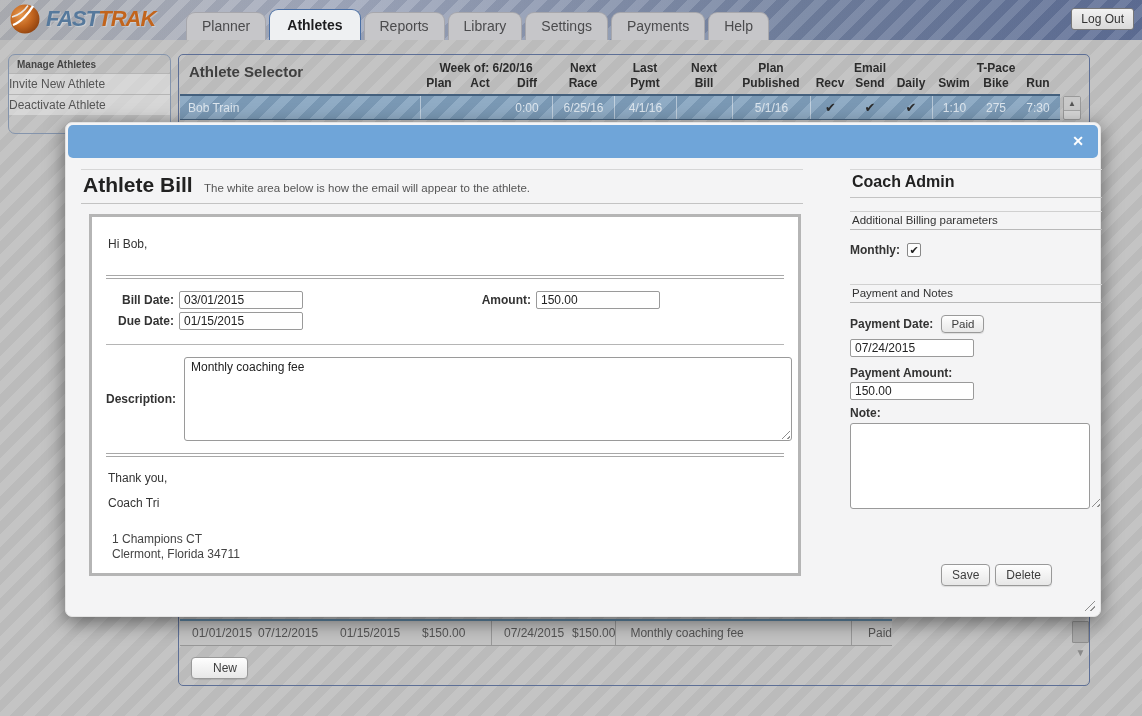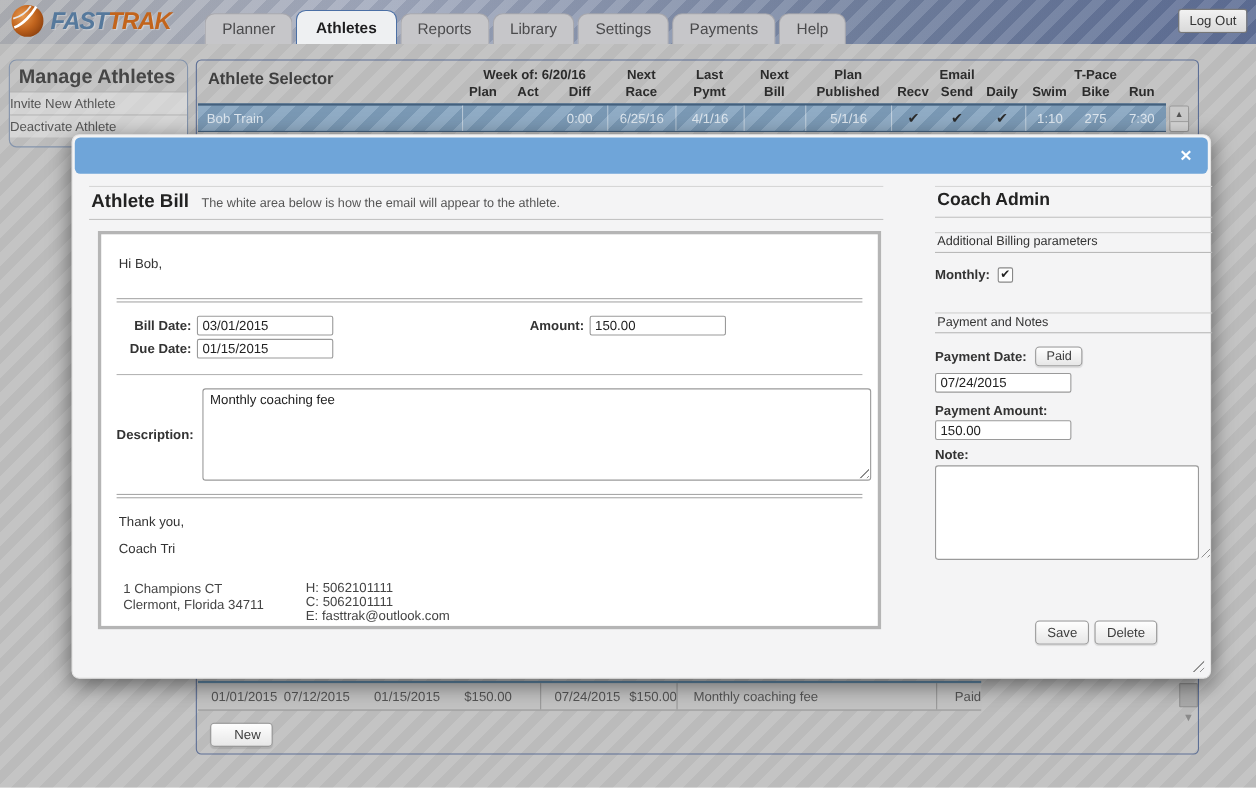--- a/index.html
+++ b/index.html
@@ -36,21 +36,21 @@
     position:absolute; right:8px; top:8px;
     background:linear-gradient(#f2f2f2,#d9d9d9); border:1px solid #777; border-radius:3px;
     padding:3px 9px; font-size:12px; color:#333;
   }
 
   
   .sidebar{
     position:absolute; left:8px; top:54px; width:163px; height:80px;
     border:1px solid #8494ac; border-radius:7px; overflow:hidden;
   }
-  .sidebar h2{ font-size:18px; color:#464646; padding:4px 8px 3px; }
+  .sidebar h2{ font-size:10px; color:#464646; padding:4px 8px 3px; }
   .side-item{ background:rgba(232,232,232,.55); border-top:1px solid rgba(140,140,140,.45); padding:3px 8px 3px 0; color:#555; }
 
   
   .main{
     position:absolute; left:178px; top:54px; width:912px; height:632px;
     border:1px solid #5d6f96; border-radius:5px;
   }
   .selector-title{ position:absolute; left:10px; top:8px; font-size:15px; font-weight:bold; color:#3f3f3f; }
   .hdr{ position:absolute; left:1px; top:6px; width:880px; }
   .hrow{ display:flex; height:15px; }
@@ -95,21 +95,21 @@
     box-shadow:0 5px 20px rgba(0,0,0,.5);
   }
   .modal-titlebar{
     position:absolute; left:2px; top:2px; right:2px; height:33px;
     background:#6fa5d9; border-radius:5px;
   }
   .modal-close{ position:absolute; right:14px; top:8px; color:#fff; font-weight:bold; font-size:14px; cursor:default; }
 
   .leftcol{ position:absolute; left:15px; top:46px; width:722px; }
   .head-row{ border-top:1px solid #d6d6d6; border-bottom:1px solid #c3c3c3; padding:3px 2px 6px; }
-  .head-row h1{ display:inline; font-size:17px; color:#222; }
+  .head-row h1{ display:inline; font-size:21px; color:#222; }
   .head-sub{ font-size:11.5px; color:#555; margin-left:4px; }
 
   .email-box{
     margin:10px 0 0 8px; width:712px; height:362px;
     background:#fff; border:3px solid #b5b5b5; padding:10px 14px; position:relative;
   }
   .hr-double{ height:4px; border-top:1px solid #a8a8a8; border-bottom:1px solid #a8a8a8; }
   .hr-single{ border-top:1px solid #b5b5b5; }
   .greet{ color:#333; margin:10px 0 24px 2px; }
   .frow{ display:flex; align-items:center; margin:3px 0; }
@@ -309,25 +309,20 @@
       <div class="hr-double"></div>
 
       <div class="thanks">Thank you,</div>
       <div class="sig">Coach Tri</div>
 
       <div class="addr-row">
         <div class="addr-col">
           <div>1 Champions CT</div>
           <div>Clermont, Florida 34711</div>
         </div>
-        <div class="contact-col">
-          <div>H: 5062101111</div>
-          <div>C: 5062101111</div>
-          <div>E: fasttrak@outlook.com</div>
-        </div>
       </div>
     </div>
   </div>
 
   <div class="rightcol">
     <div class="head-row">
       <h1>Coach Admin</h1>
     </div>
 
     <div class="sect">Additional Billing parameters</div>

